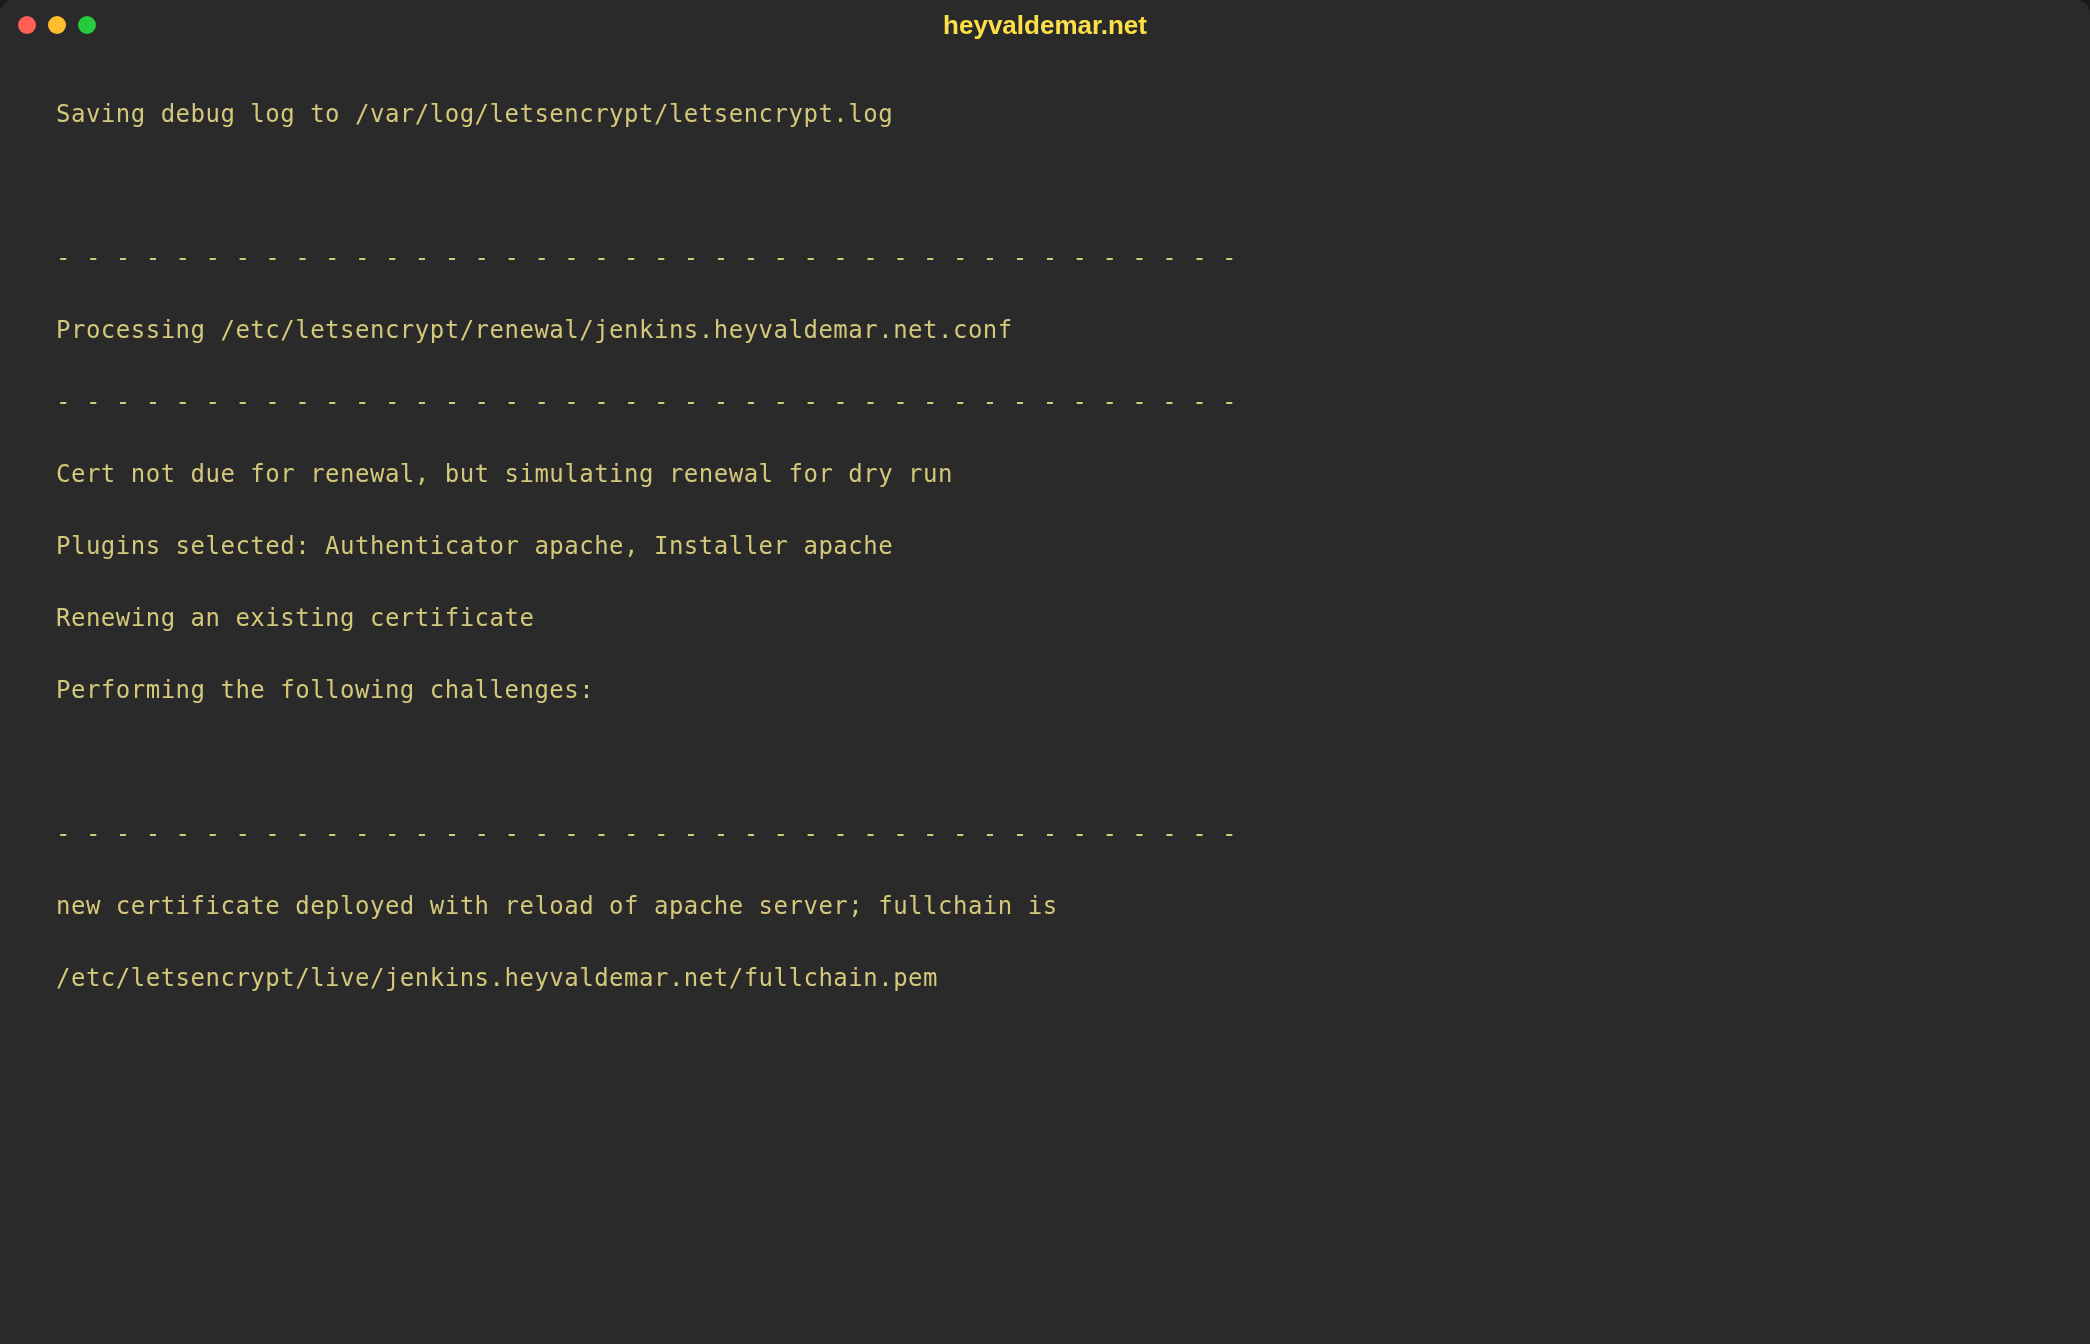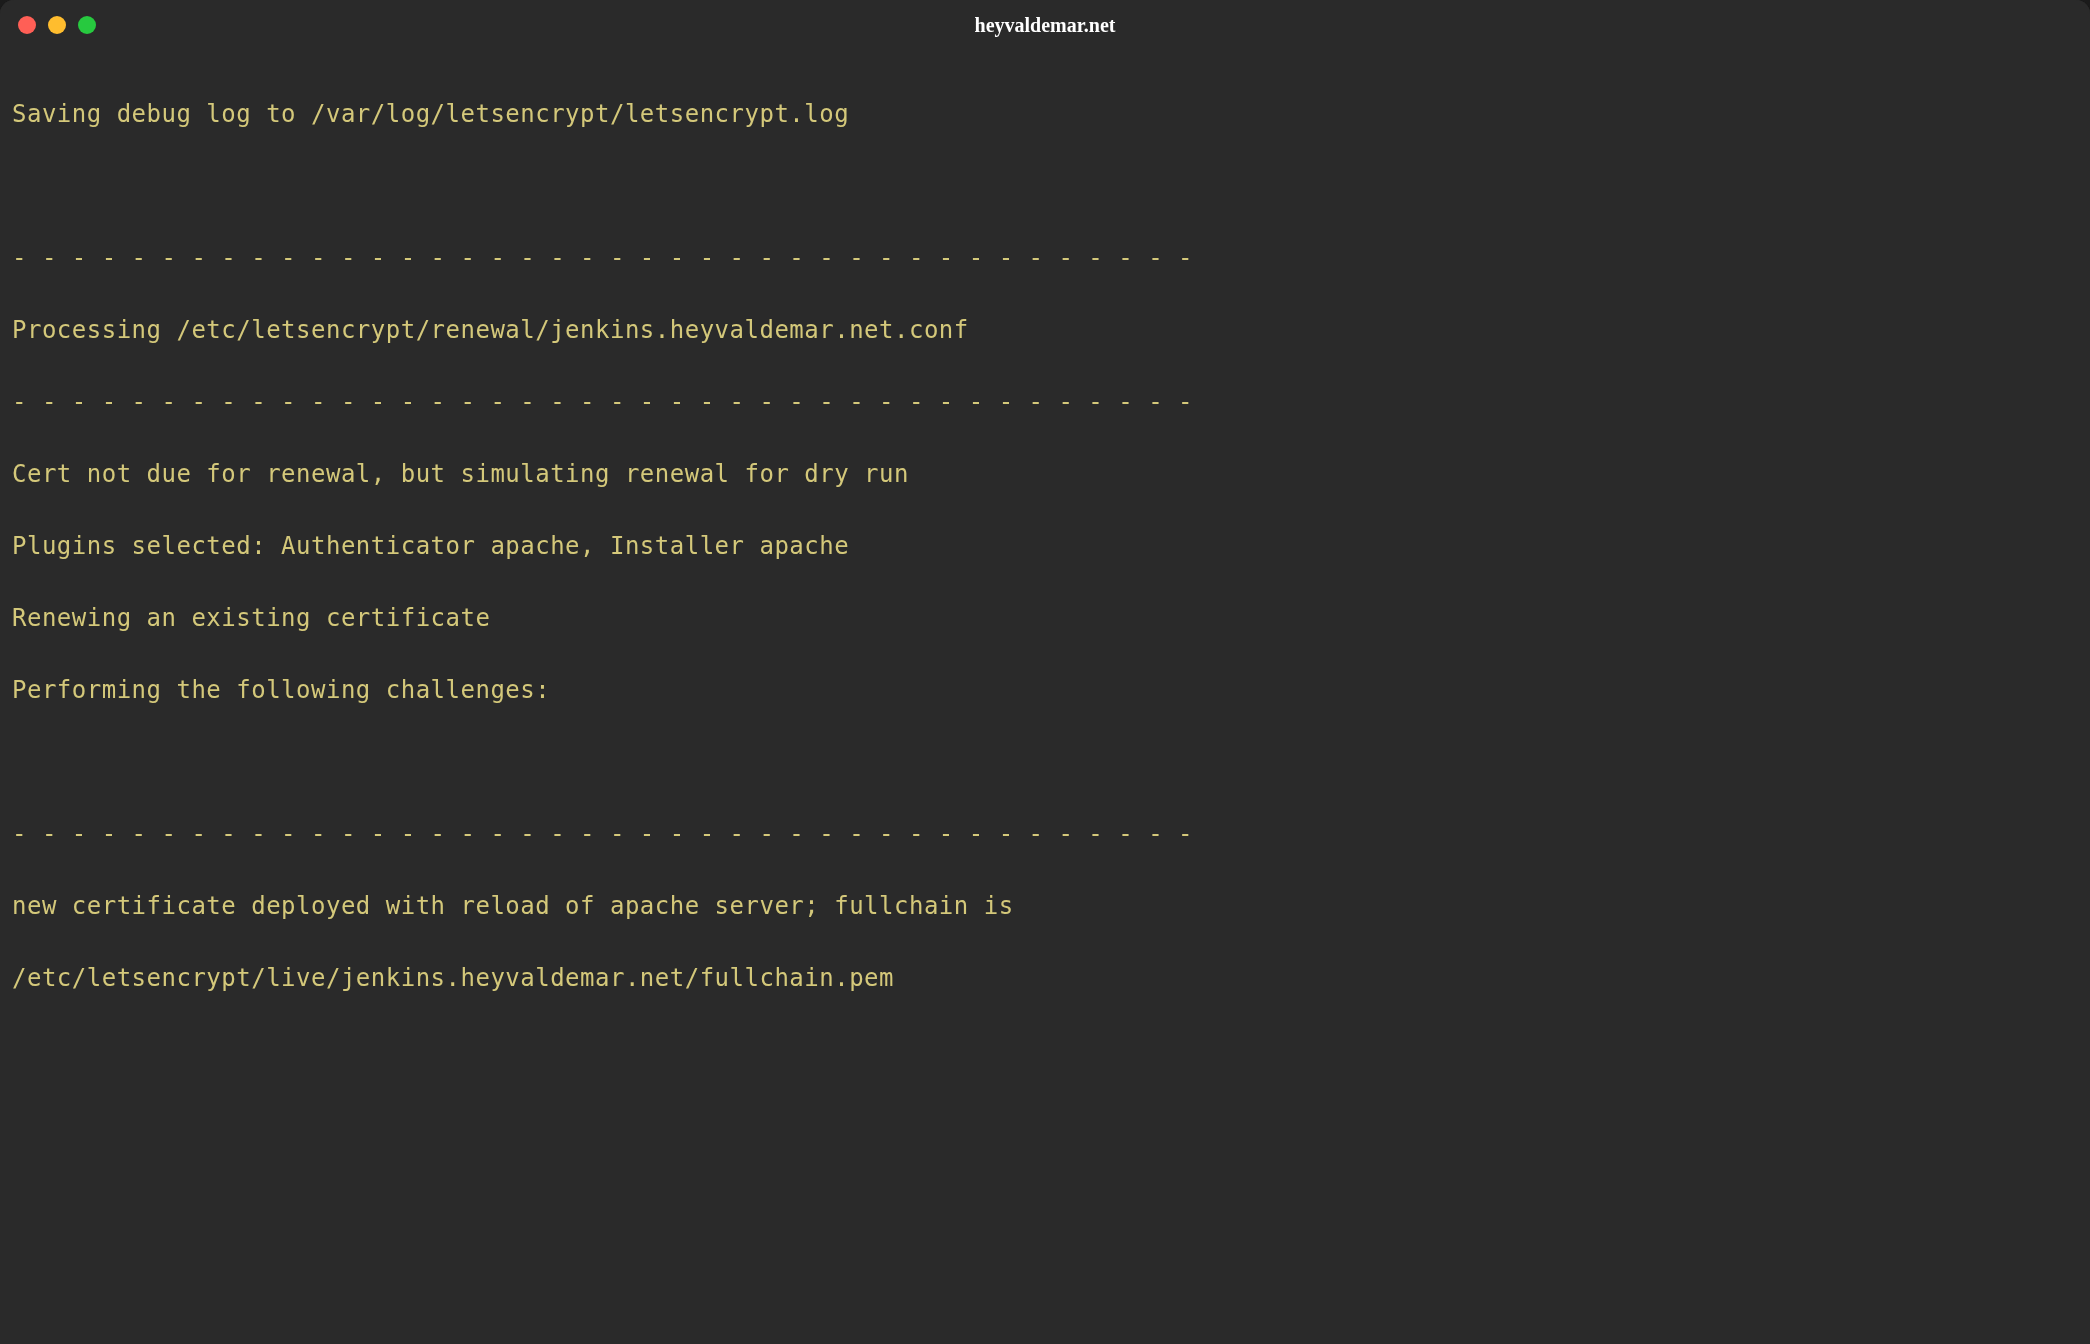--- a/index.html
+++ b/index.html
@@ -41,35 +41,36 @@
       height: 18px;
       border-radius: 50%;
     }
     .tl-close { background: #ff5f56; }
     .tl-min { background: #ffbd2e; }
     .tl-max { background: #27c93f; }
     .window-title {
       position: absolute;
       left: 50%;
       transform: translateX(-50%);
-      color: #ffffff;
-      font-size: 20px;
+      color: #fde047;
+      font-size: 26px;
       font-weight: 600;
-      font-family: Liberation Serif, serif;
+      font-family: Liberation Sans, sans-serif;
     }
     .terminal-content {
       padding: 10px 12px 6px 12px;
       font-size: 24px;
       line-height: 36px;
       color: #d4c87a;
       white-space: pre;
       letter-spacing: 0.5px;
     }
     .line {
       min-height: 36px;
+      margin-left: 44px;
     }
   </style>
 </head>
 <body>
 
 <div class="terminal-window">
   <div class="titlebar">
     <div class="traffic-lights">
       <div class="traffic-light tl-close"></div>
       <div class="traffic-light tl-min"></div>

